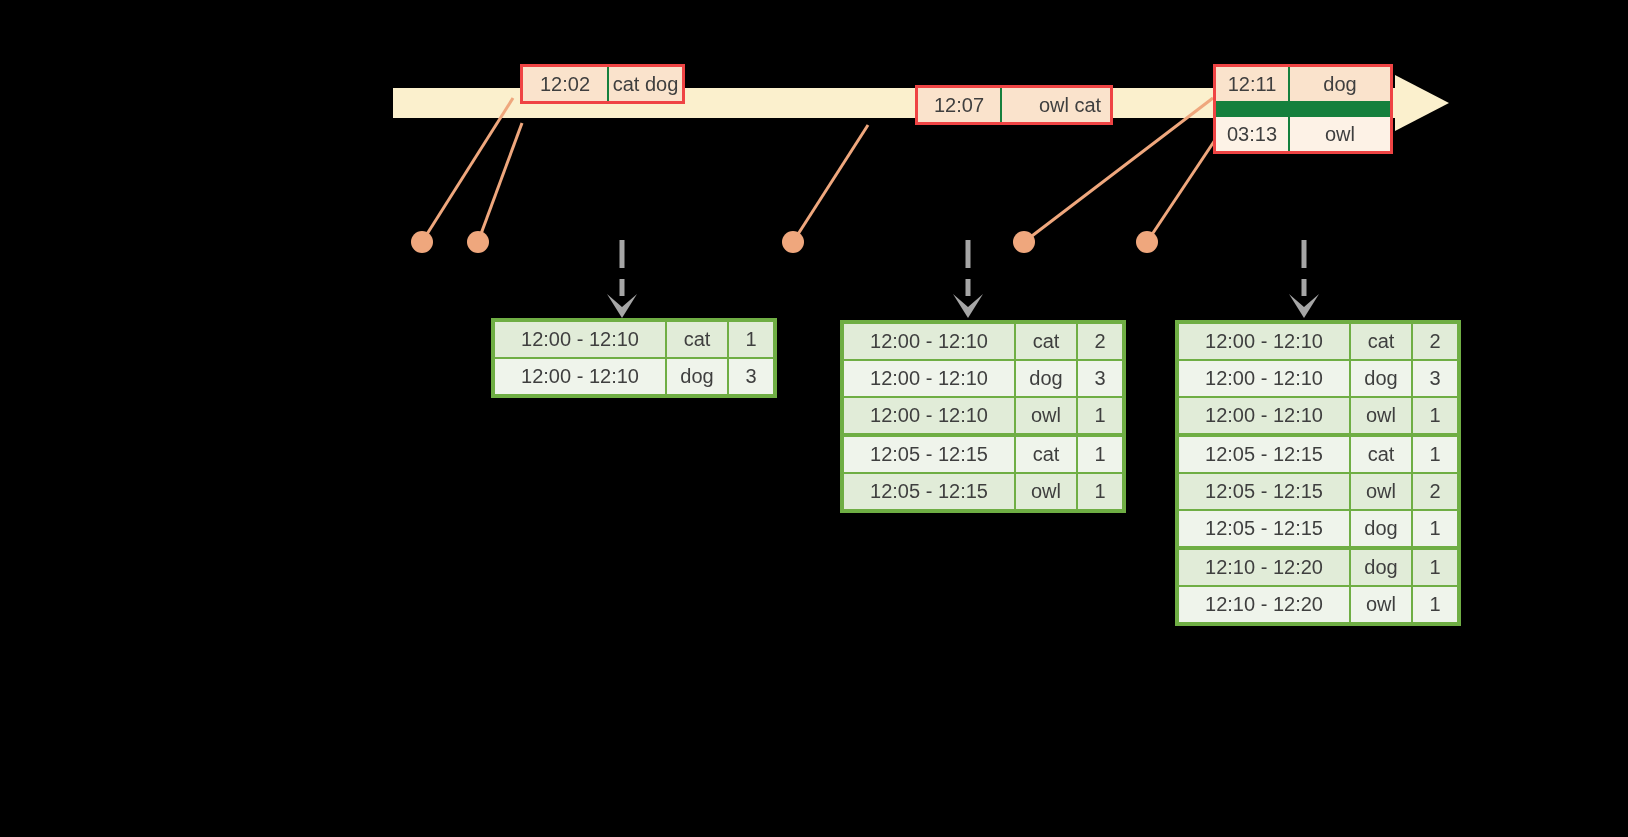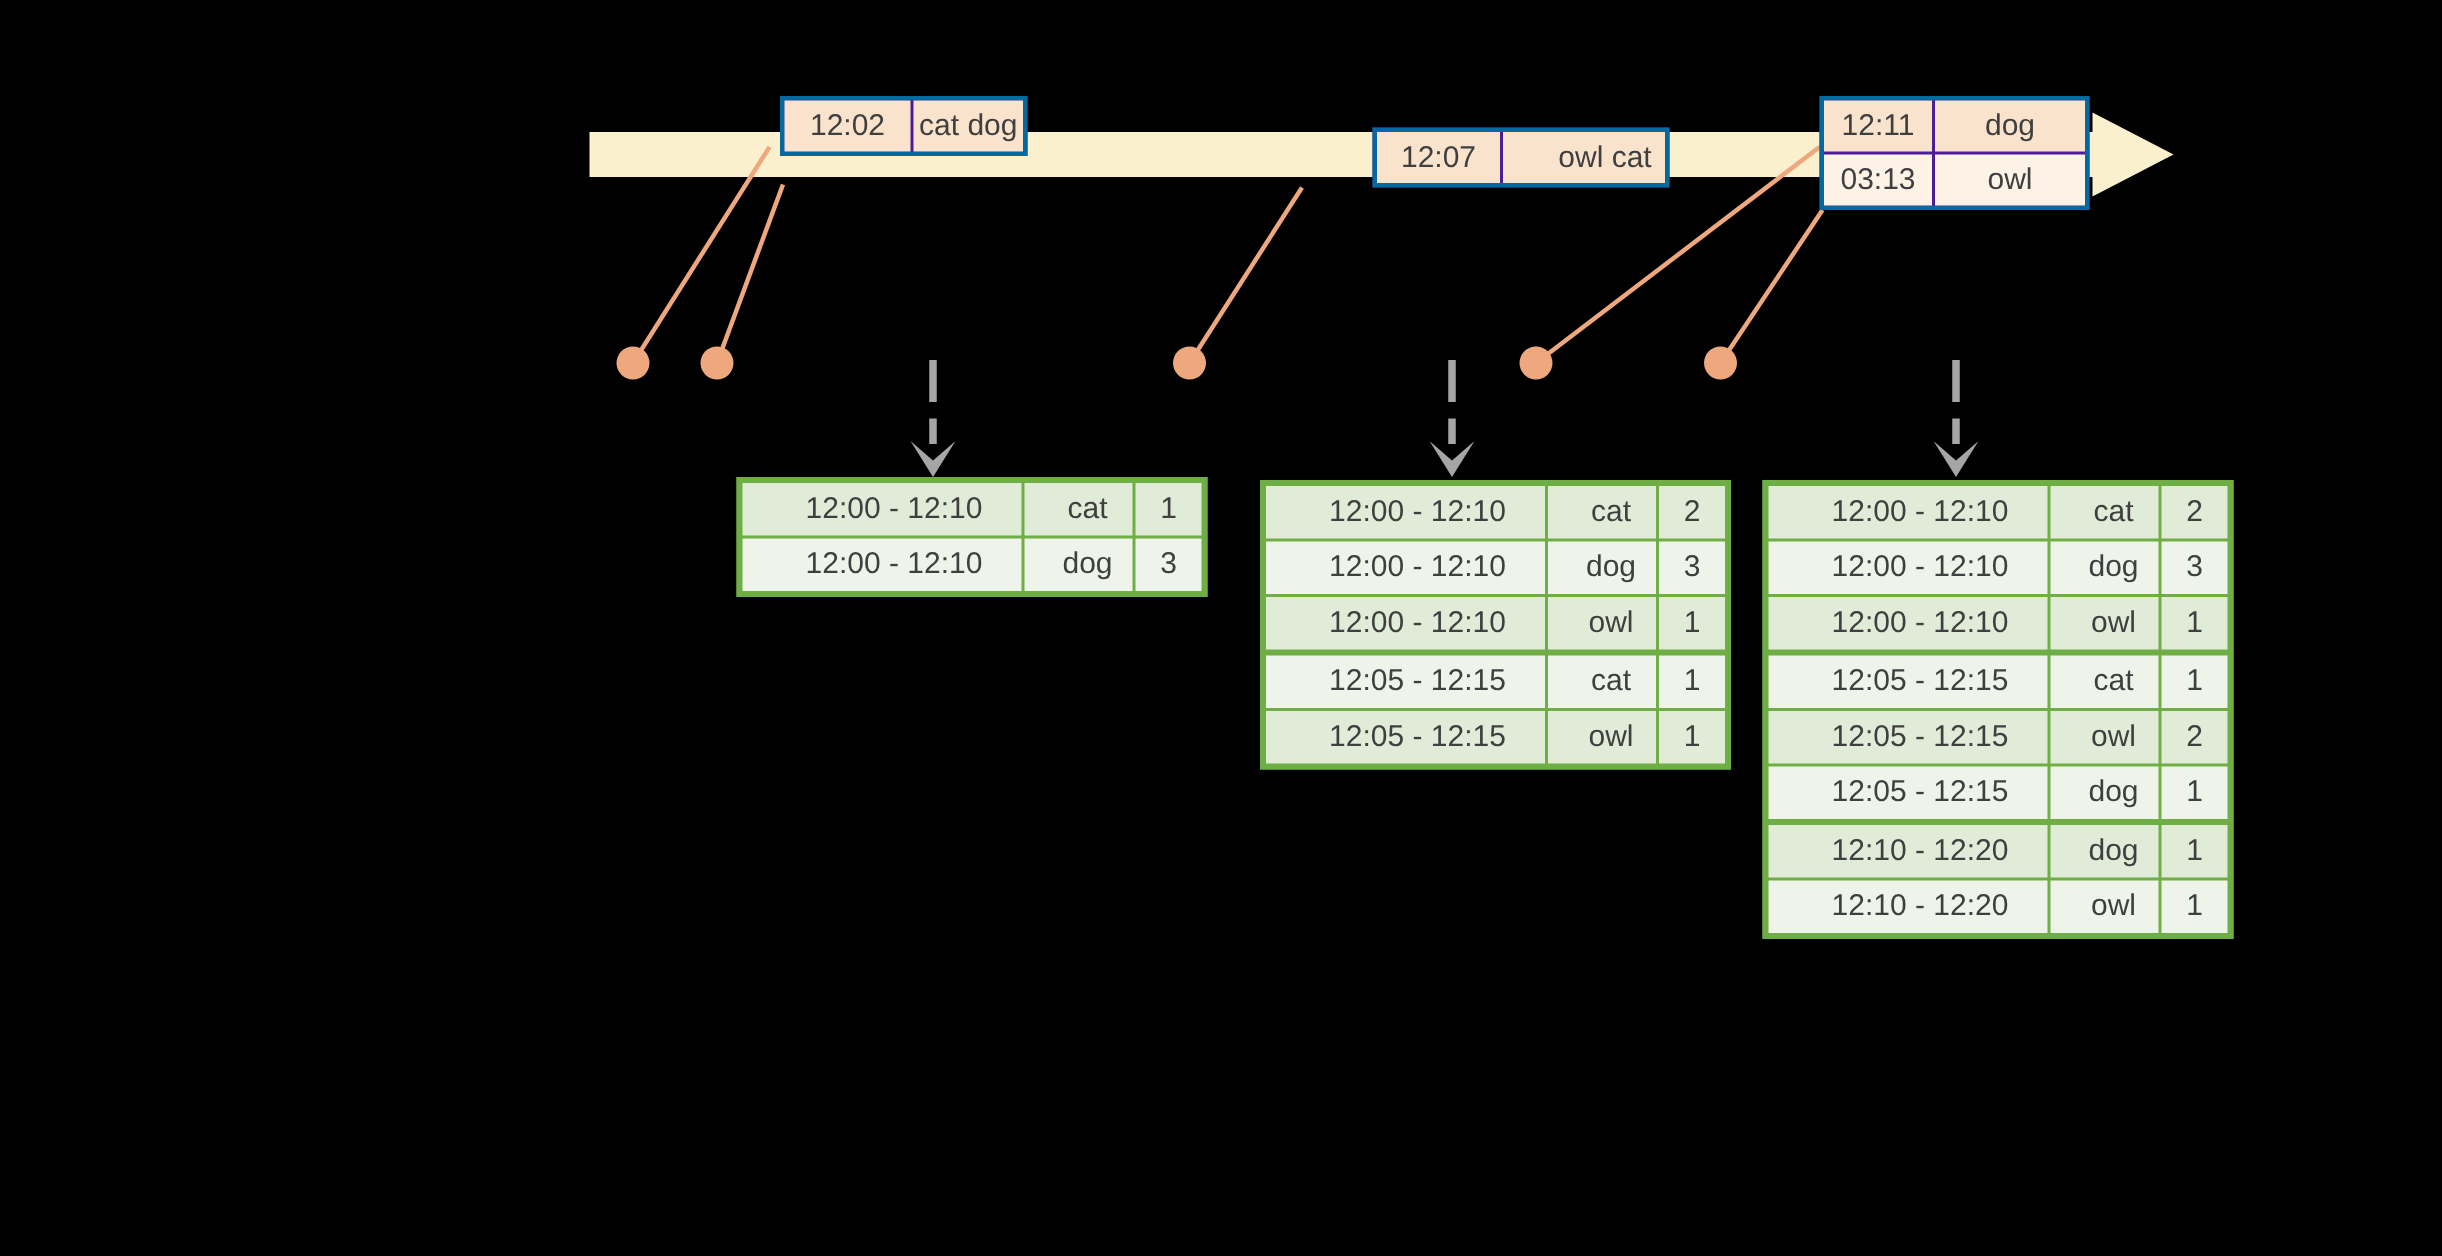--- a/index.html
+++ b/index.html
@@ -5,22 +5,22 @@
   html,body{margin:0;padding:0;background:#000;}
   .canvas{
     position:relative;width:1628px;height:837px;background:#000000;
     font-family:"Liberation Sans",sans-serif;font-size:20px;color:#3F3F3F;
     overflow:hidden;
   }
   .overlay{position:absolute;left:0;top:0;z-index:1;}
   
   .etable{
     position:absolute;z-index:2;
-    border:3px solid #0369a1;background:#4c1d95;
-    display:flex;flex-direction:column;gap:2px;
+    border:3px solid #ef4444;background:#15803d;
+    display:flex;flex-direction:column;gap:16px;
   }
   .etable .trow{display:flex;gap:2px;}
   .etable .tcell{
     height:34px;display:flex;align-items:center;justify-content:center;
     background:#FAE3CC;white-space:nowrap;
   }
   .etable .trow.alt .tcell{background:#FDF2E6;}
   #etableA{left:520px;top:64px;}
   #etableA .col-time{width:84px;}  #etableA .col-words{width:73px;}
   #etableB{left:915px;top:85px;}
@@ -33,22 +33,22 @@
     border:4px solid #6FAE44;background:#6FAE44;
     display:flex;flex-direction:column;gap:2px;
   }
   .gtable .trow{display:flex;gap:2px;}
   .gtable .tcell{
     height:35px;display:flex;align-items:center;justify-content:center;
     background:#E1ECD8;white-space:nowrap;
   }
   .gtable .trow.alt .tcell{background:#EFF4EB;}
   .gtable .trow.group-start{margin-top:2px;}
-  .gtable .col-window{width:170px;padding-left:16px;}
-  .gtable .col-word{width:60px;padding-left:12px;}
+  .gtable .col-window{width:170px;}
+  .gtable .col-word{width:60px;}
   .gtable .col-count{width:44px;}
   #gtable1{left:491px;top:318px;}
   #gtable2{left:840px;top:320px;}
   #gtable3{left:1175px;top:320px;}
 </style>
 </head>
 <body>
 
 <div class="canvas">
 

